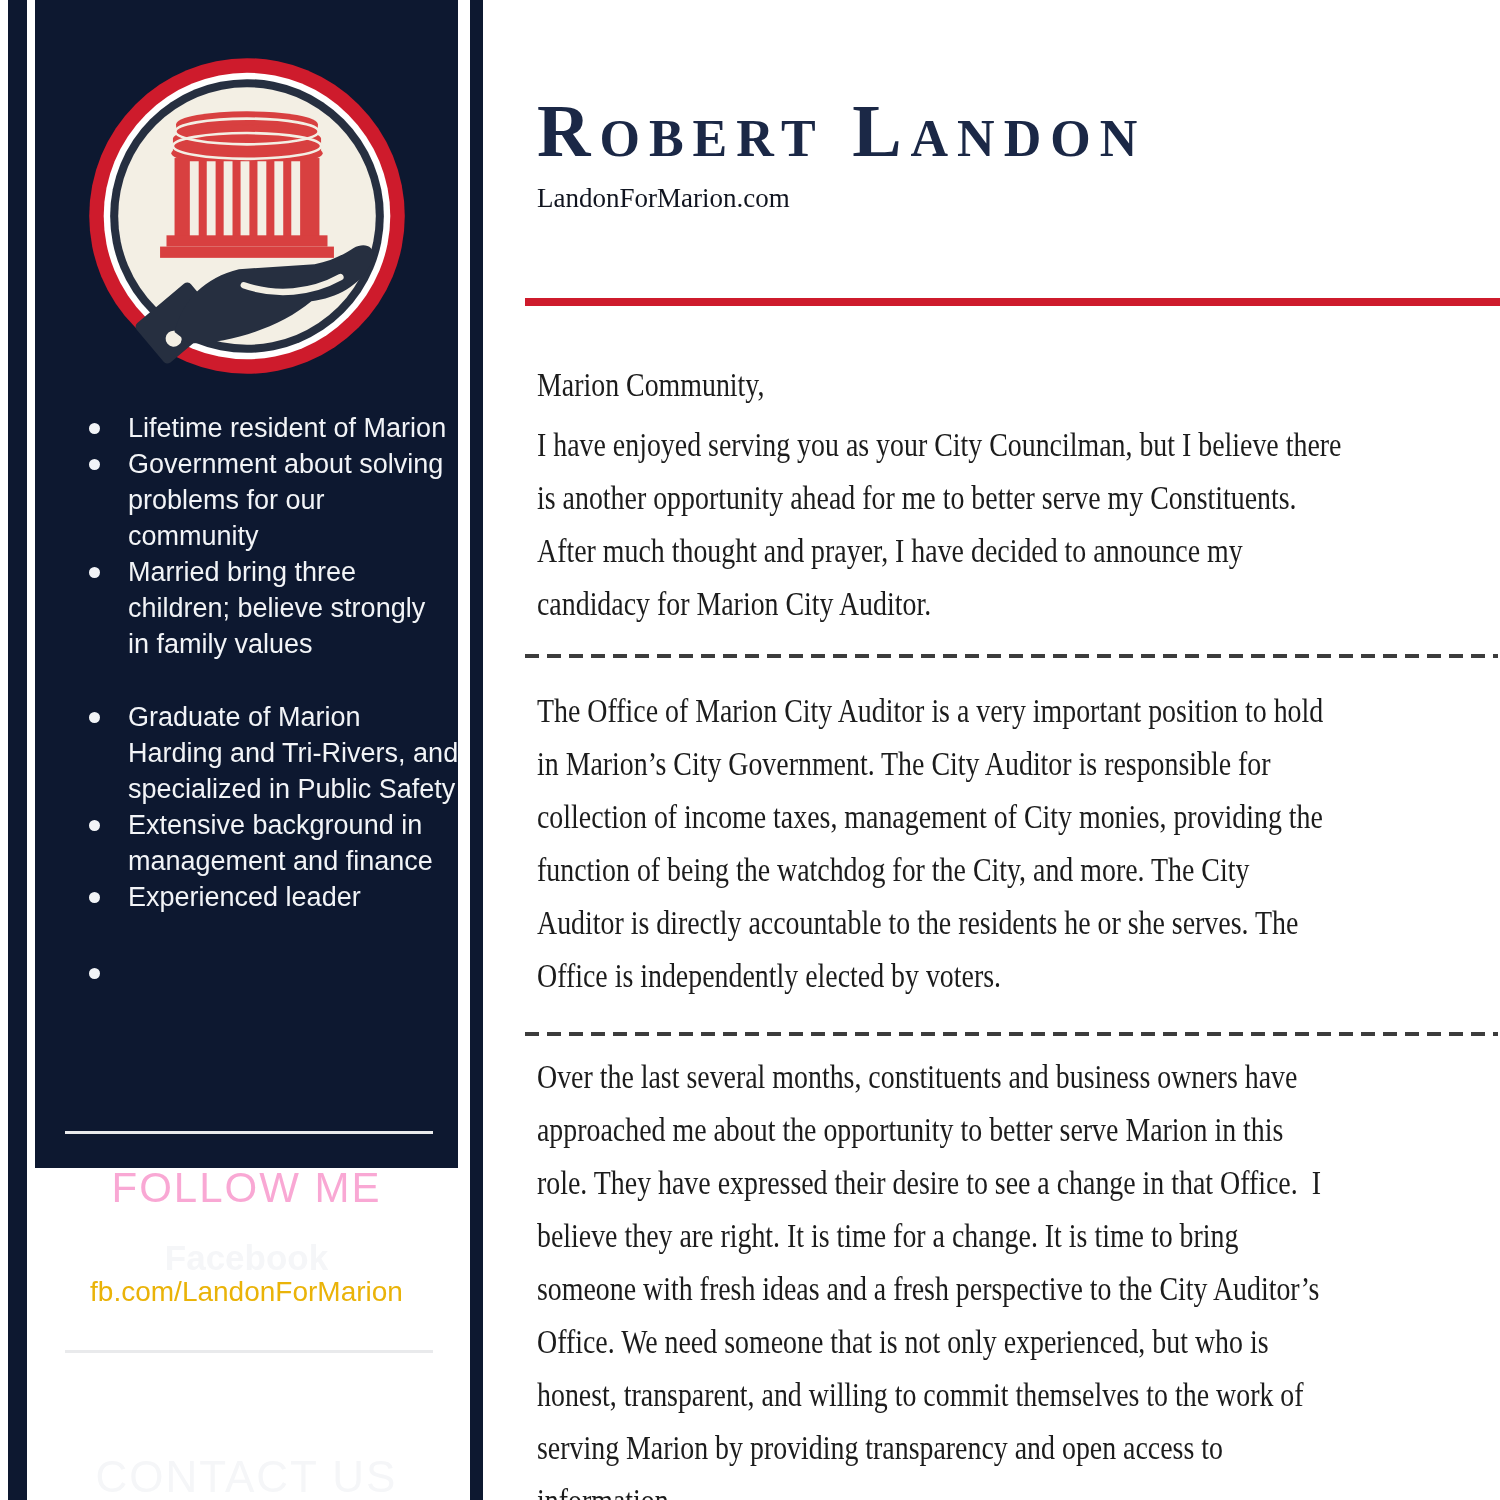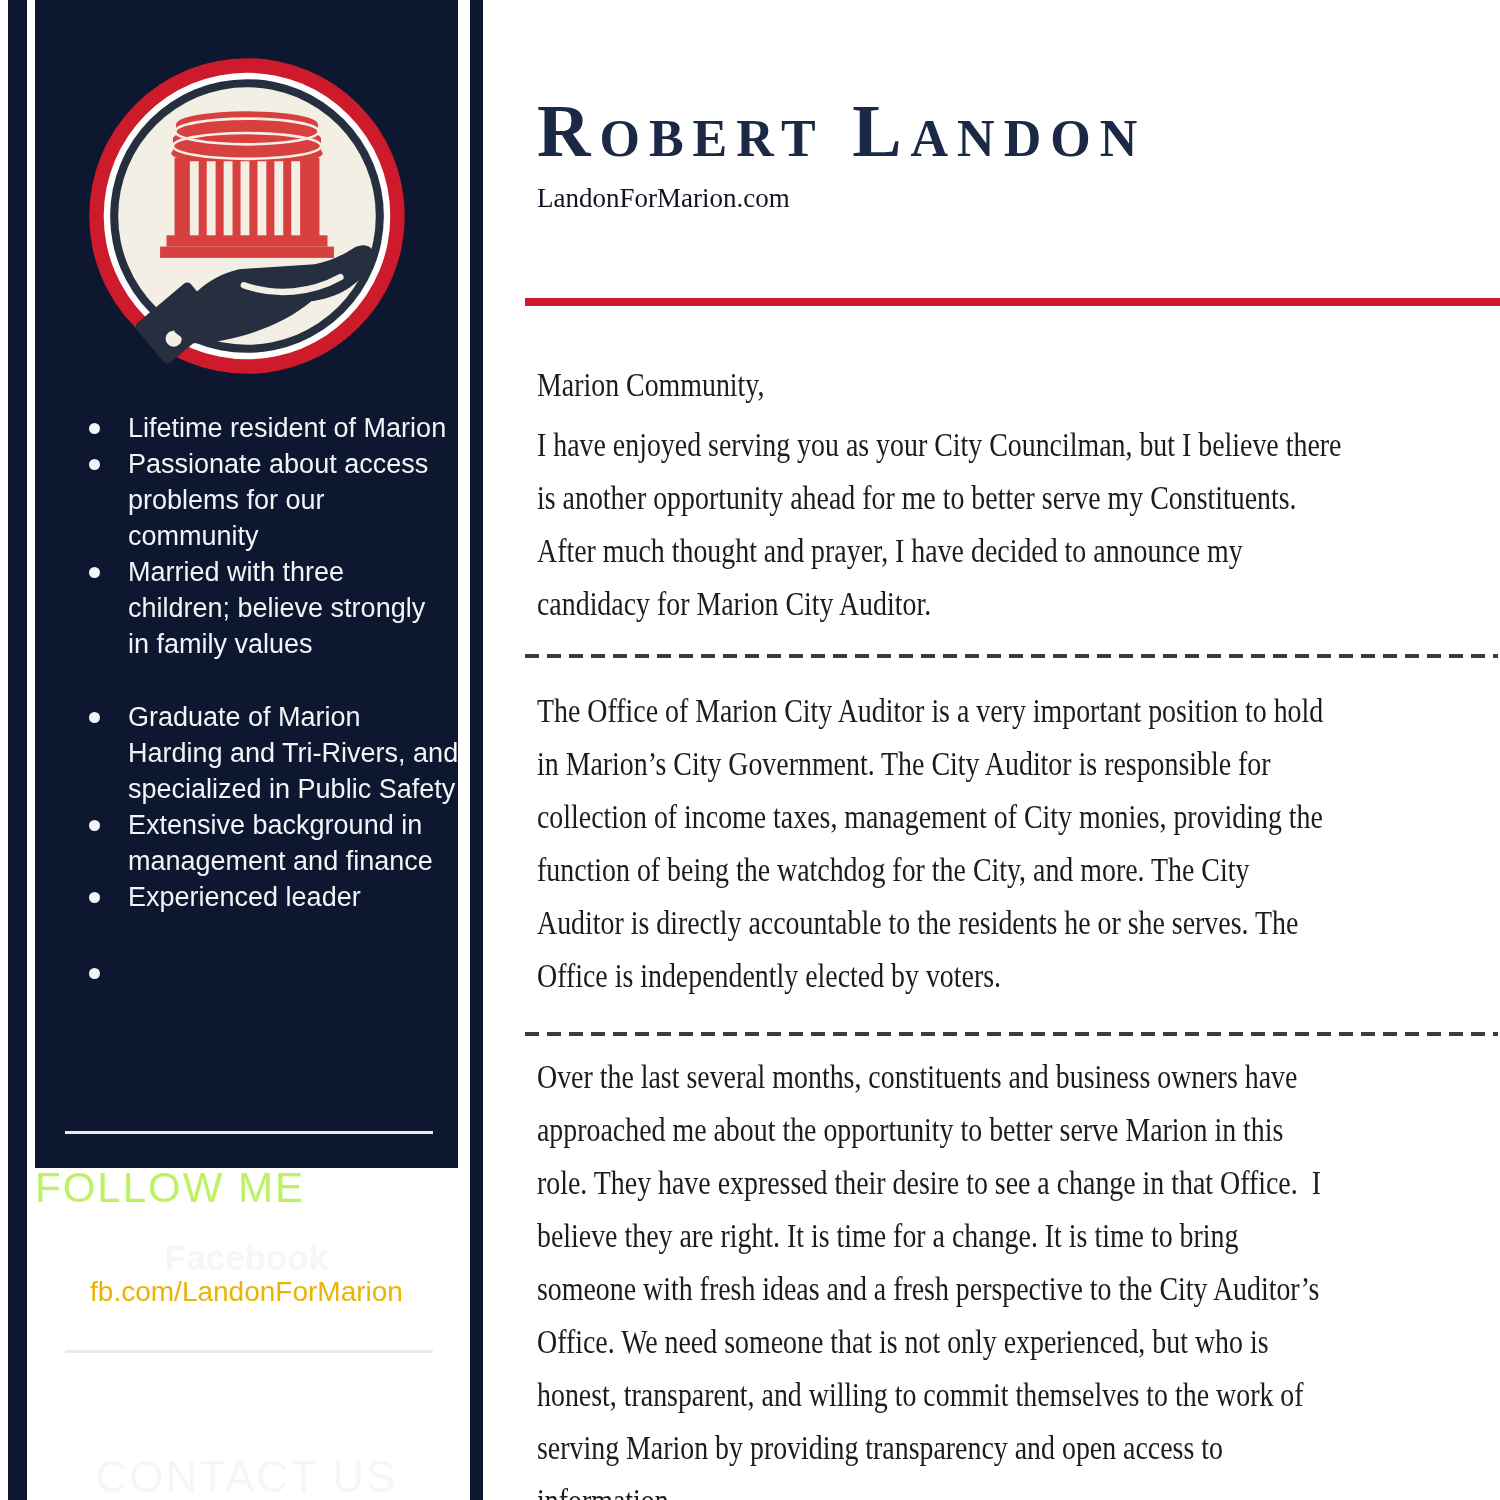--- a/index.html
+++ b/index.html
@@ -22,22 +22,22 @@
   .bullet-item{display:flex;align-items:flex-start;font-size:27px;line-height:36px;
                font-family:"Liberation Sans",sans-serif;color:#f2f4f7;}
   .bullet-dot{flex:0 0 11px;width:11px;height:11px;border-radius:50%;background:#f2f4f7;
               margin:13px 28px 0 8px;}
   .bullet-text{white-space:pre;}
 
   .side-sep{position:absolute;left:30px;width:368px;height:0;border-top:3px solid #e9eaec;}
   .sep-1{top:1131px;}
   .sep-2{top:1350px;}
 
-  .follow-heading{position:absolute;top:1164px;left:0;right:0;text-align:left;
-                  font-size:42px;letter-spacing:2px;color:#bef264;}
+  .follow-heading{position:absolute;top:1164px;left:0;right:0;text-align:center;
+                  font-size:42px;letter-spacing:2px;color:#f9a8d4;}
   .follow-platform{position:absolute;top:1238px;left:0;right:0;text-align:center;
                    font-size:35px;font-weight:bold;color:#f5f6f8;}
   .follow-url{position:absolute;top:1276px;left:0;right:0;text-align:center;
               font-size:28px;color:#eab308;}
   .contact-heading{position:absolute;top:1452px;left:0;right:0;text-align:center;
                    font-size:44px;letter-spacing:2px;color:#f5f6f8;}
 
   
   .main{position:absolute;left:483px;top:0;right:0;height:1288px;background:#ffffff;}
   .title{position:absolute;left:54px;top:94px;margin:0;
@@ -123,27 +123,27 @@
     </div>
 
     <div class="bullets">
       <ul class="bullet-group">
         <li class="bullet-item">
           <span class="bullet-dot"></span>
           <span class="bullet-text">Lifetime resident of Marion</span>
         </li>
         <li class="bullet-item">
           <span class="bullet-dot"></span>
-          <span class="bullet-text">Passionate about access
+          <span class="bullet-text">Government about solving
 problems for our
 community</span>
         </li>
         <li class="bullet-item">
           <span class="bullet-dot"></span>
-          <span class="bullet-text">Married with three
+          <span class="bullet-text">Married bring three
 children; believe strongly
 in family values</span>
         </li>
       </ul>
       <ul class="bullet-group" style="margin-bottom:40px;">
         <li class="bullet-item">
           <span class="bullet-dot"></span>
           <span class="bullet-text">Graduate of Marion
 Harding and Tri-Rivers, and
 specialized in Public Safety</span>

